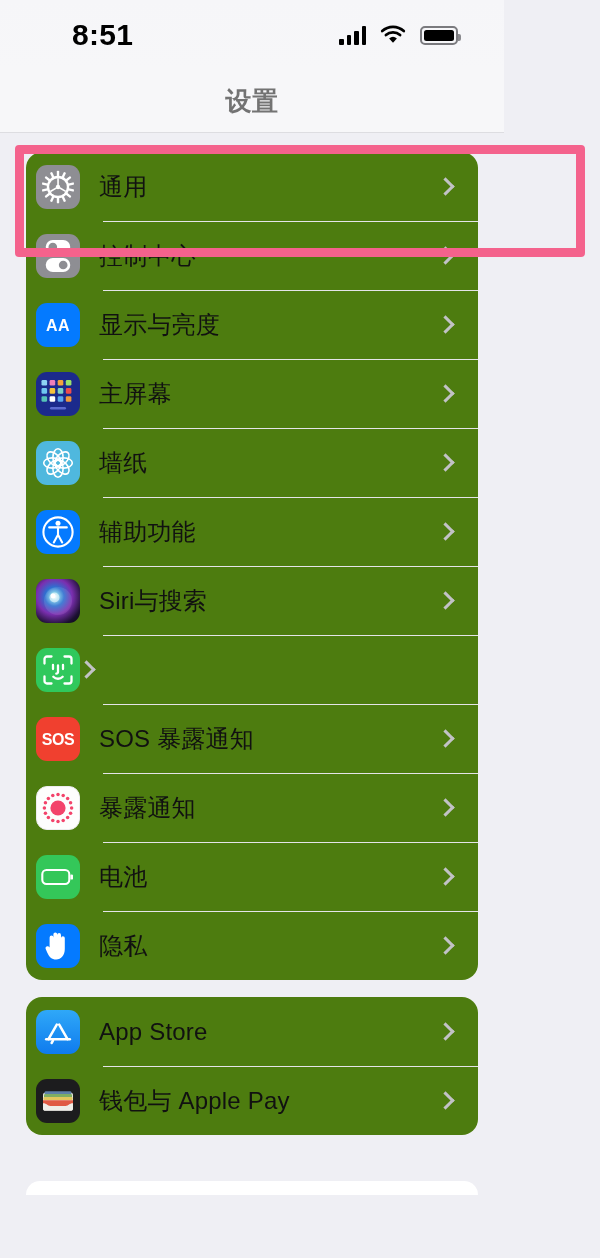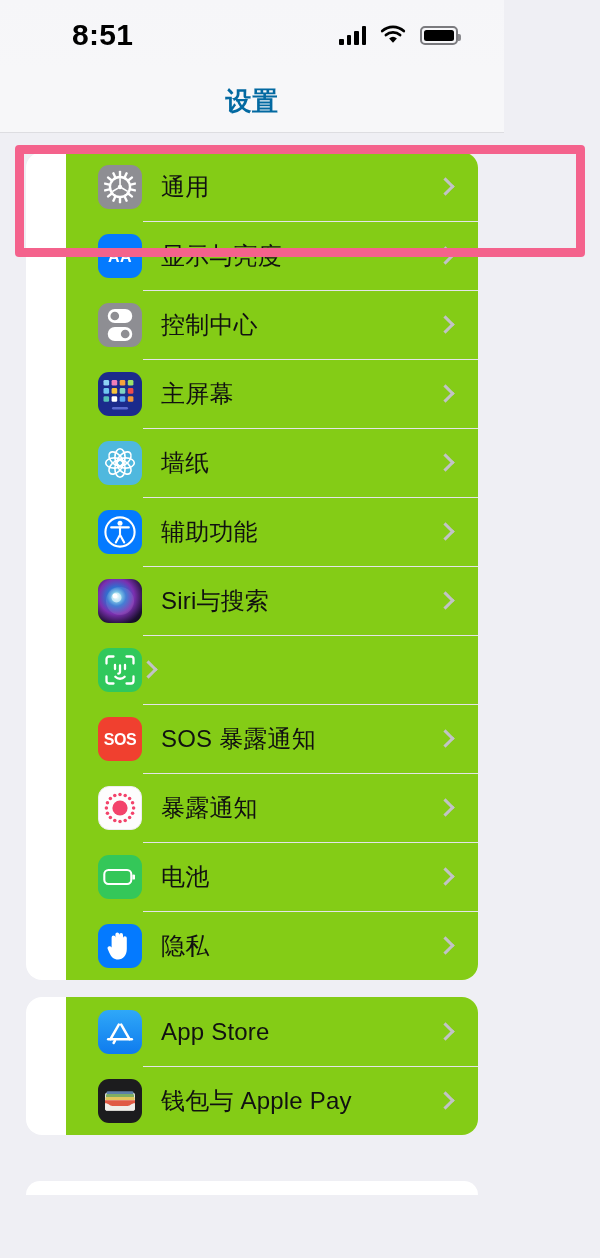--- a/index.html
+++ b/index.html
@@ -37,34 +37,34 @@
     background:#8a8a8e; border-radius:0 2px 2px 0;
   }
   .batt-fill{ height:100%; background:#000; border-radius:2.5px; }
 
   
   .navbar{
     height:63px; background:#F7F7F9;
     display:flex; align-items:center; justify-content:center;
     border-bottom:1px solid #DDDDE1;
   }
-  .nav-title{ font-size:26px; font-weight:700; color:#0369a1; letter-spacing:.5px; }
+  .nav-title{ font-size:26px; font-weight:700; color:#737373; letter-spacing:.5px; }
 
   
   .content{ position:relative; padding:0 26px; }
   .group{
     background:#fff; border-radius:16px; overflow:hidden;
     margin-top:17px;
   }
   .group.first{ margin-top:19px; }
   .group.last-partial{ margin-top:46px; border-radius:16px 16px 0 0; height:14px; }
 
   .row{
     display:flex; align-items:center; height:69px;
-    padding:0 18px 0 32px; position:relative; background:#84cc16;margin-left:40px;
+    padding:0 18px 0 10px; position:relative; background:#4d7c0f;
   }
   .row + .row::before{
     content:""; position:absolute; left:77px; right:0; top:0; height:1px;
     background:#E4E4E7;
   }
   .icon{
     width:44px; height:44px; border-radius:11px; flex:0 0 44px;
     position:relative; overflow:hidden;
     display:flex; align-items:center; justify-content:center;
   }
@@ -159,38 +159,38 @@
         <circle cx="20" cy="20" r="2.6" fill="#fff"></circle>
         <rect x="19.1" y="9.6" width="1.9" height="8.4" fill="#fff"></rect>
         <rect x="19.1" y="22" width="1.9" height="8.4" fill="#fff" transform="rotate(-60 20 20)"></rect>
         <rect x="19.1" y="22" width="1.9" height="8.4" fill="#fff" transform="rotate(60 20 20)"></rect>
       </svg>
           </div>
           <div class="label">通用</div>
           <div class="chev"></div>
         </div>
         <div class="row">
-          <div class="icon ic-display">
-            <svg width="32" height="22" viewBox="0 0 34 22">
-        <text x="17" y="17" font-family="Liberation Sans, sans-serif" font-size="17" font-weight="700" fill="#fff" text-anchor="middle" letter-spacing="0.5">AA</text>
-      </svg>
-          </div>
-          <div class="label">显示与亮度</div>
-          <div class="chev"></div>
-        </div>
-        <div class="row">
           <div class="icon ic-control">
             <svg width="30" height="34" viewBox="0 0 30 36">
         <rect x="2" y="1" width="26" height="15" rx="7.5" fill="#fff"></rect>
         <circle cx="9.5" cy="8.5" r="4.6" fill="#8E8E93"></circle>
         <rect x="2" y="20" width="26" height="15" rx="7.5" fill="#fff"></rect>
         <circle cx="20.5" cy="27.5" r="4.6" fill="#8E8E93"></circle>
       </svg>
           </div>
           <div class="label">控制中心</div>
+          <div class="chev"></div>
+        </div>
+        <div class="row">
+          <div class="icon ic-display">
+            <svg width="32" height="22" viewBox="0 0 34 22">
+        <text x="17" y="17" font-family="Liberation Sans, sans-serif" font-size="17" font-weight="700" fill="#fff" text-anchor="middle" letter-spacing="0.5">AA</text>
+      </svg>
+          </div>
+          <div class="label">显示与亮度</div>
           <div class="chev"></div>
         </div>
         <div class="row">
           <div class="icon ic-home">
             <svg width="44" height="44" viewBox="0 0 44 44">
               <rect x="5.5" y="8" width="5.6" height="5.6" rx="1.3" fill="#8ED3F5"></rect>
               <rect x="13.6" y="8" width="5.6" height="5.6" rx="1.3" fill="#F07FB8"></rect>
               <rect x="21.7" y="8" width="5.6" height="5.6" rx="1.3" fill="#F5A23C"></rect>
               <rect x="29.799999999999997" y="8" width="5.6" height="5.6" rx="1.3" fill="#9BE26B"></rect>
               <rect x="5.5" y="16.1" width="5.6" height="5.6" rx="1.3" fill="#6FC6F0"></rect>

